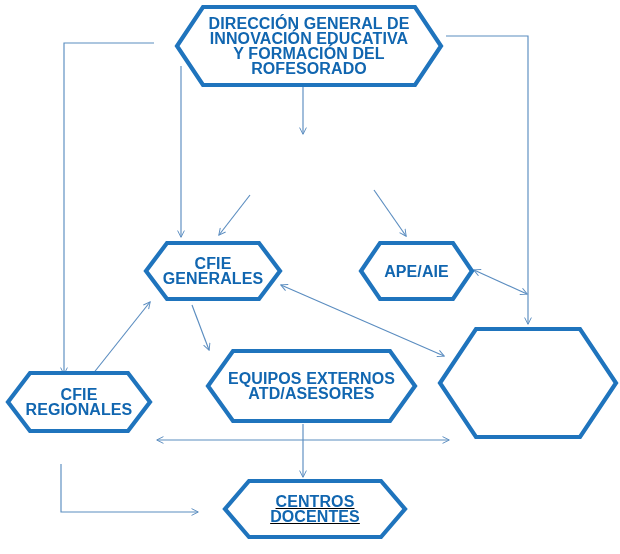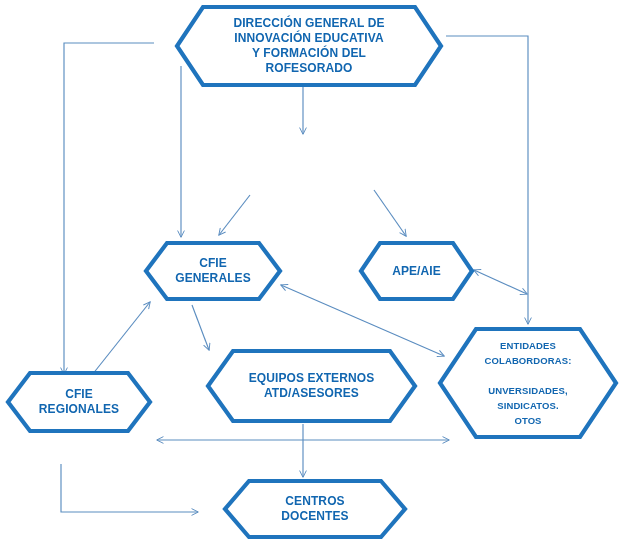--- a/index.html
+++ b/index.html
@@ -2,21 +2,21 @@
 <html><head>
 <meta charset="utf-8">
 <style>
   html,body{margin:0;padding:0;background:#ffffff;}
   body{width:620px;height:554px;font-family:"Liberation Sans",sans-serif;}
   #stage{position:relative;width:620px;height:554px;overflow:hidden;background:#fff;}
   #wires{position:absolute;left:0;top:0;width:620px;height:554px;}
   .node{position:absolute;display:flex;align-items:center;justify-content:center;}
   .node svg{position:absolute;left:0;top:0;}
   .label{position:relative;z-index:2;text-align:center;color:#1166b0;
-         font-weight:bold;font-size:12px;line-height:15px;letter-spacing:.1px;
+         font-weight:bold;font-size:16px;line-height:15px;letter-spacing:.1px;
          white-space:pre-line;}
   .label.sm{font-size:9.5px;}
 </style>
 </head>
 <body>
 
 <div id="stage">
 
   <svg id="wires" viewBox="0 0 620 554" xmlns="http://www.w3.org/2000/svg">
     <defs>
@@ -85,37 +85,31 @@
     <svg width="117" height="62" viewBox="0 0 117 62" preserveAspectRatio="none">
       <polygon points="22,3 95,3 114,31 95,59 22,59 3,31" fill="#ffffff" stroke="#1f74bd" stroke-width="4.2"></polygon>
     </svg>
     <div class="label">APE/AIE</div>
   </div>
 
   <div class="node" style="left:437px;top:326px;width:182px;height:114px;">
     <svg width="182" height="114" viewBox="0 0 182 114" preserveAspectRatio="none">
       <polygon points="39,3 143,3 179,57 143,111 39,111 3,57" fill="#ffffff" stroke="#1f74bd" stroke-width="4.2"></polygon>
     </svg>
-    <div class="label sm">ENTIDADES
-COLABORDORAS:
-
-UNVERSIDADES,
-SINDICATOS.
-OTOS</div>
   </div>
 
   <div class="node" style="left:5px;top:370px;width:148px;height:64px;">
     <svg width="148" height="64" viewBox="0 0 148 64" preserveAspectRatio="none">
       <polygon points="25,3 123,3 145,32 123,61 25,61 3,32" fill="#ffffff" stroke="#1f74bd" stroke-width="4.2"></polygon>
     </svg>
     <div class="label">CFIE
 REGIONALES</div>
   </div>
 
-  <div class="node" style="left:222px;top:478px;width:186px;height:62px;">
+  <div class="node" style="left:222px;top:478px;width:186px;height:62px;text-decoration:underline;">
     <svg width="186" height="62" viewBox="0 0 186 62" preserveAspectRatio="none">
       <polygon points="27,3 159,3 183,31 159,59 27,59 3,31" fill="#ffffff" stroke="#1f74bd" stroke-width="4.2"></polygon>
     </svg>
     <div class="label">CENTROS
 DOCENTES</div>
   </div>
 
 </div>
 
 </body></html>

